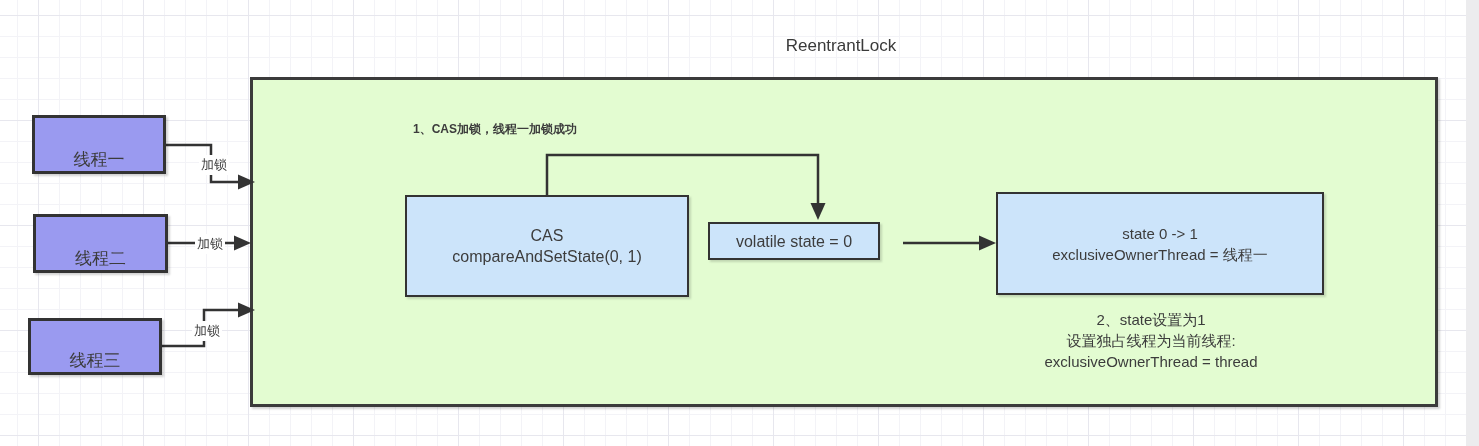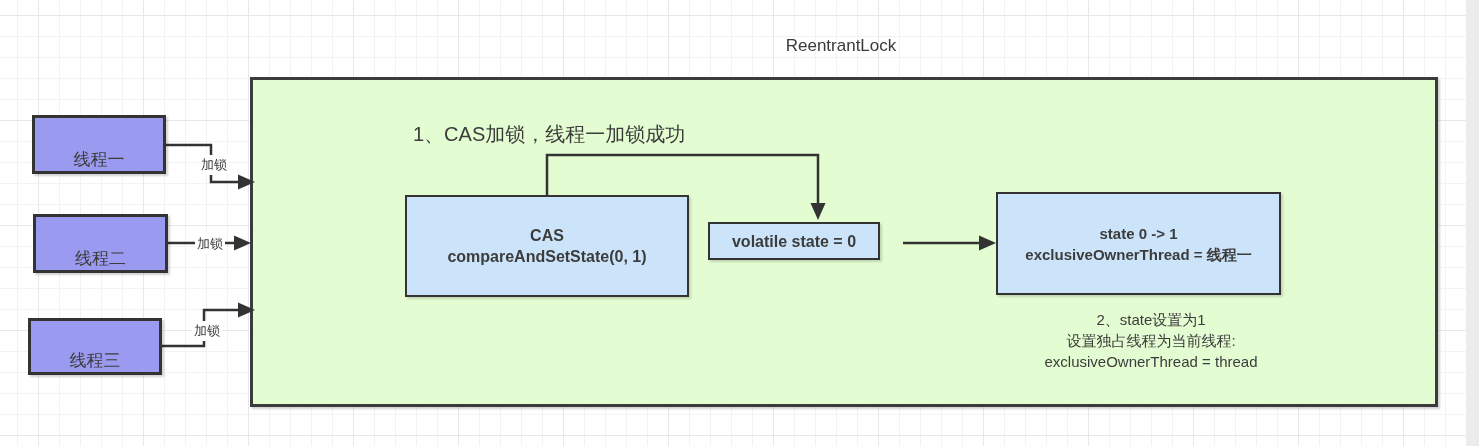--- a/index.html
+++ b/index.html
@@ -34,28 +34,28 @@
   .tbox{
     position:absolute;background:#9a9af0;border:3px solid #333333;
     box-shadow:2px 2px 2px rgba(0,0,0,0.18);
     display:flex;align-items:flex-end;justify-content:center;
     font-size:17px;color:#3c3c3c;z-index:3;
   }
   .nbox{
     position:absolute;background:#cce4fa;border:2px solid #333333;
     box-shadow:2px 2px 2px rgba(0,0,0,0.15);
     display:flex;flex-direction:column;align-items:center;justify-content:center;
-    font-size:16px;color:#3c3c3c;text-align:center;line-height:21px;z-index:3;font-weight:bold;
+    font-size:16px;color:#3c3c3c;text-align:center;line-height:21px;z-index:3;
   }
   .lock-label{
     position:absolute;transform:translateX(-50%);
     font-size:13px;line-height:20px;background:#ffffff;
     padding:0 2px;white-space:nowrap;z-index:4;color:#3c3c3c;
   }
-  .note{position:absolute;font-size:20px;white-space:nowrap;z-index:4;color:#3c3c3c;}
+  .note{position:absolute;font-size:12px;white-space:nowrap;z-index:4;color:#3c3c3c;font-weight:bold;}
   .note2{
     position:absolute;left:1151px;top:309px;transform:translateX(-50%);
     font-size:15px;line-height:21px;text-align:center;white-space:nowrap;
     z-index:4;color:#3c3c3c;
   }
   .state-text{font-size:15px;}
 </style>
 </head>
 <body>
 
@@ -100,21 +100,21 @@
 
   <div class="nbox" style="left:405px;top:195px;width:284px;height:102px">
     <div>CAS</div>
     <div>compareAndSetState(0, 1)</div>
   </div>
 
   <div class="nbox" style="left:708px;top:222px;width:172px;height:38px">
     <div>volatile state = 0</div>
   </div>
 
-  <div class="nbox" style="left:996px;top:192px;width:285px;height:103px">
+  <div class="nbox" style="left:996px;top:192px;width:328px;height:103px">
     <div class="state-text">state 0 -&gt; 1</div>
     <div class="state-text">exclusiveOwnerThread = 线程一</div>
   </div>
 
   <div class="note2">
     <div>2、state设置为1</div>
     <div>设置独占线程为当前线程:</div>
     <div>exclusiveOwnerThread = thread</div>
   </div>
 

